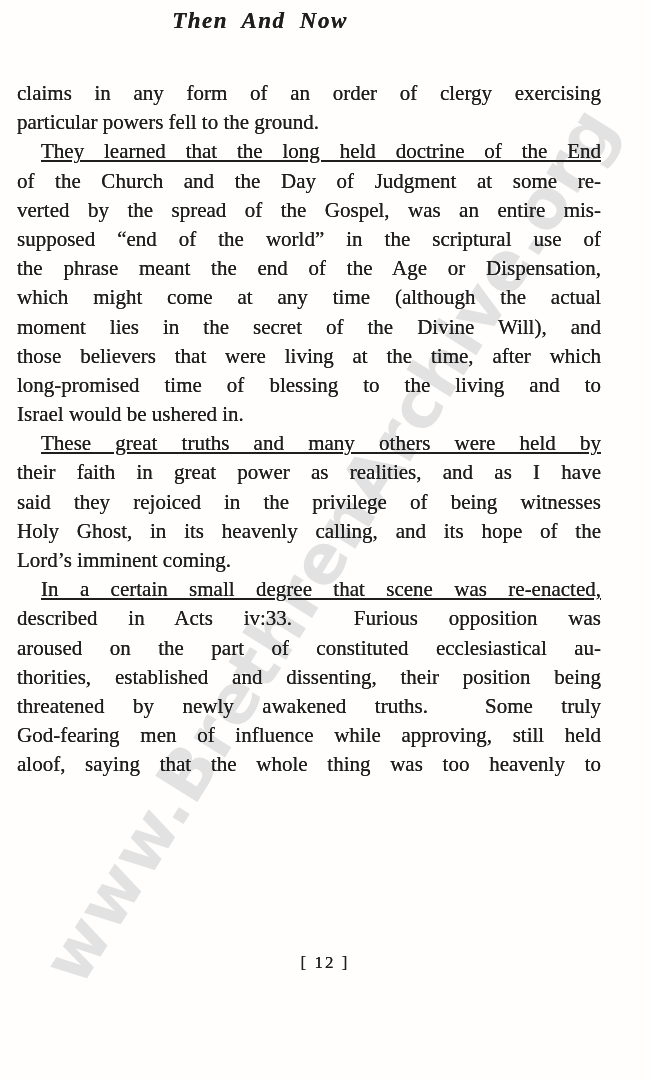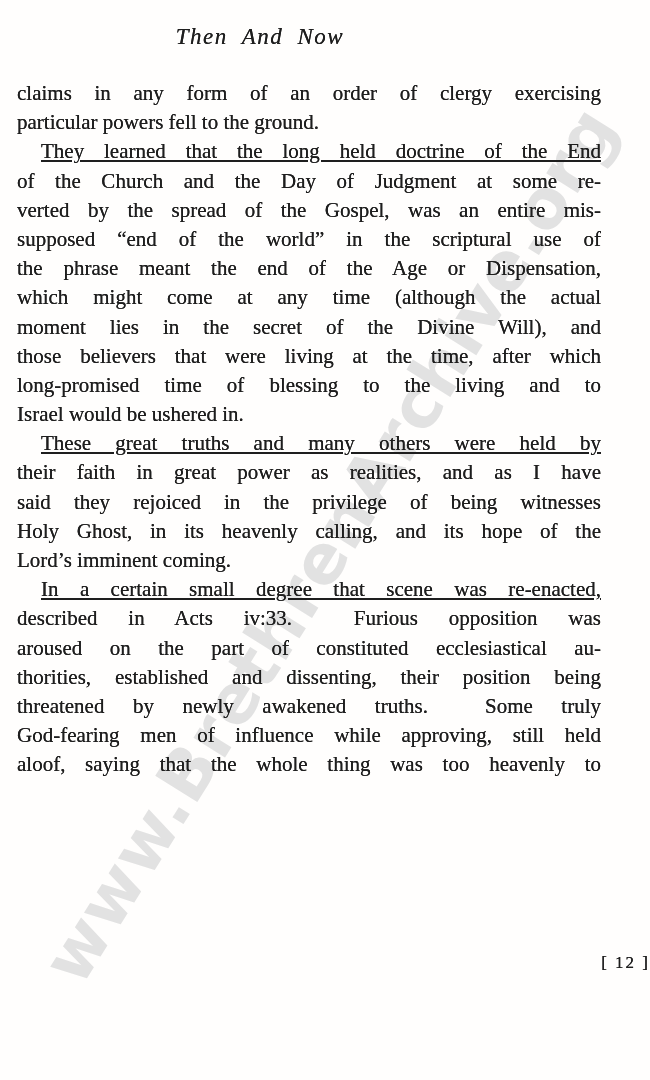--- a/index.html
+++ b/index.html
@@ -26,30 +26,31 @@
     font-weight: bold;
     font-size: 68px;
     letter-spacing: 1px;
     color: #e2e2e2;
     white-space: nowrap;
     z-index: 0;
     user-select: none;
   }
   #running-head {
     position: absolute;
-    top: 24px;
+    top: 8px;
     left: 0;
     width: 520px;
     text-align: center;
     font-style: italic;
     font-size: 23px;
     letter-spacing: 1.5px;
     word-spacing: 7px;
     z-index: 1;
     text-shadow: 0 0 0.5px currentColor;
+    font-weight: bold;
   }
   #text-block {
     position: absolute;
     left: 17px;
     top: 79px;
     width: 584px;
     z-index: 1;
   }
   .line {
     font-size: 21px;
@@ -67,21 +68,21 @@
   }
   .line.indent {
     text-indent: 24px;
     text-decoration: underline;
   }
   #page-number {
     position: absolute;
     top: 948px;
     left: 0;
     width: 650px;
-    text-align: right;
+    text-align: center;
     font-size: 17px;
     line-height: 29px;
     letter-spacing: 2px;
     z-index: 1;
     text-shadow: 0 0 0.5px currentColor;
   }
 </style>
 </head>
 <body>
 

